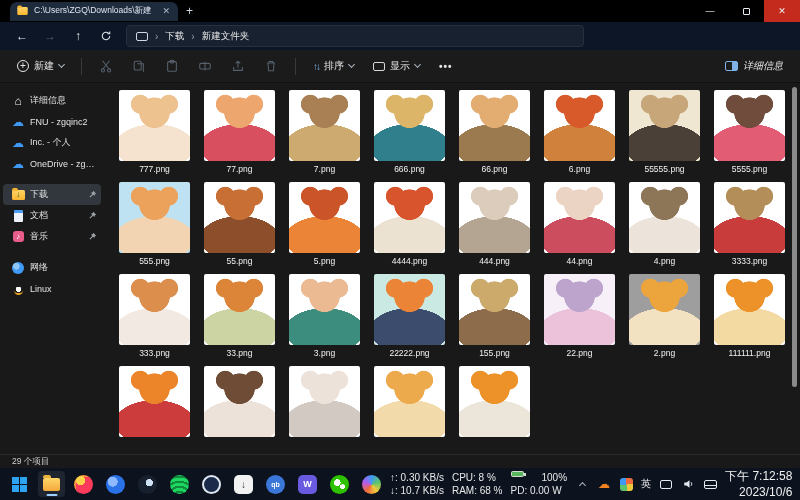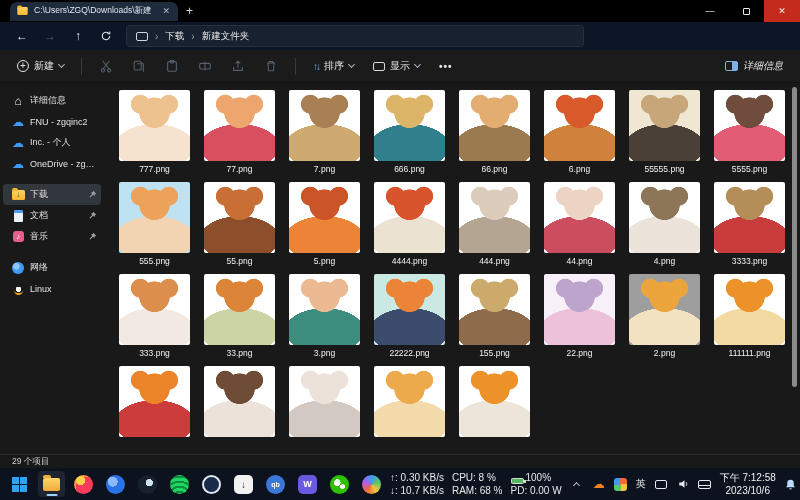--- a/index.html
+++ b/index.html
@@ -83,26 +83,26 @@
   .app{width:27px;height:26px;border-radius:4px;display:flex;align-items:center;justify-content:center;position:relative;}
   .app.active{background:#ffffff14;}
   .app.active::after{content:"";position:absolute;bottom:1px;left:50%;transform:translateX(-50%);width:11px;height:2px;border-radius:1px;background:#9ecfff;}
   .a-start{width:15px;height:15px;background-color:#2ea3f2;background-image:linear-gradient(to right,transparent 44%,#0c131f 44% 56%,transparent 56%),linear-gradient(to bottom,transparent 44%,#0c131f 44% 56%,transparent 56%);}
   .a-folder{width:17px;height:13px;background:linear-gradient(#ffd567,#f3a93c);border-radius:2px;position:relative;}
   .a-folder::before{content:"";position:absolute;top:-2.5px;left:0;width:8px;height:3px;background:#e8b23c;border-radius:2px 2px 0 0;}
   .a-circle{width:19px;height:19px;border-radius:50%;display:flex;align-items:center;justify-content:center;font-size:7px;font-weight:bold;color:#fff;}
   .a-square{width:19px;height:19px;border-radius:5px;display:flex;align-items:center;justify-content:center;font-size:10px;font-weight:bold;color:#fff;}
   .tray{margin-left:auto;display:flex;align-items:center;gap:8px;padding-right:4px;}
   .stats{display:flex;flex-direction:column;justify-content:center;font-size:10px;line-height:1.3;color:#e8e8e8;white-space:nowrap;}
-  .battrow{display:flex;align-items:flex-end;gap:2px;}
+  .battrow{display:flex;align-items:flex-start;gap:18px;}
   .batt{width:13px;height:6px;border:1px solid #cfe0cf;border-radius:1.5px;background:#59b55f;position:relative;}
   .batt::after{content:"";position:absolute;right:-3px;top:1px;width:1.5px;height:2.5px;background:#cfe0cf;}
   .tray-ico{display:flex;align-items:center;justify-content:center;width:14px;height:14px;color:#e4e9ef;}
   .ime{font-size:10px;color:#f0f0f0;}
-  .clock{text-align:center;font-size:10px;line-height:1.35;color:#f0f0f0;white-space:nowrap;}
+  .clock{text-align:right;font-size:12px;line-height:1.35;color:#f0f0f0;white-space:nowrap;}
   .cloud-orange{color:#f48120;font-size:12px;line-height:1;}
   .photos{width:13px;height:13px;border-radius:3px;background:conic-gradient(#f06a3c 0 25%,#f0c83c 0 50%,#5cc46a 0 75%,#3f9af5 0);}
   .tabico{width:12px;height:9px;border:1.2px solid #e4e9ef;border-radius:2px;}
   .kbd{width:13px;height:9px;border:1.2px solid #e4e9ef;border-radius:2px;background:linear-gradient(to bottom,transparent 55%,#e4e9ef 55% 75%,transparent 75%);}
 </style>
 </head>
 <body>
 
 <div class="screen">
 

